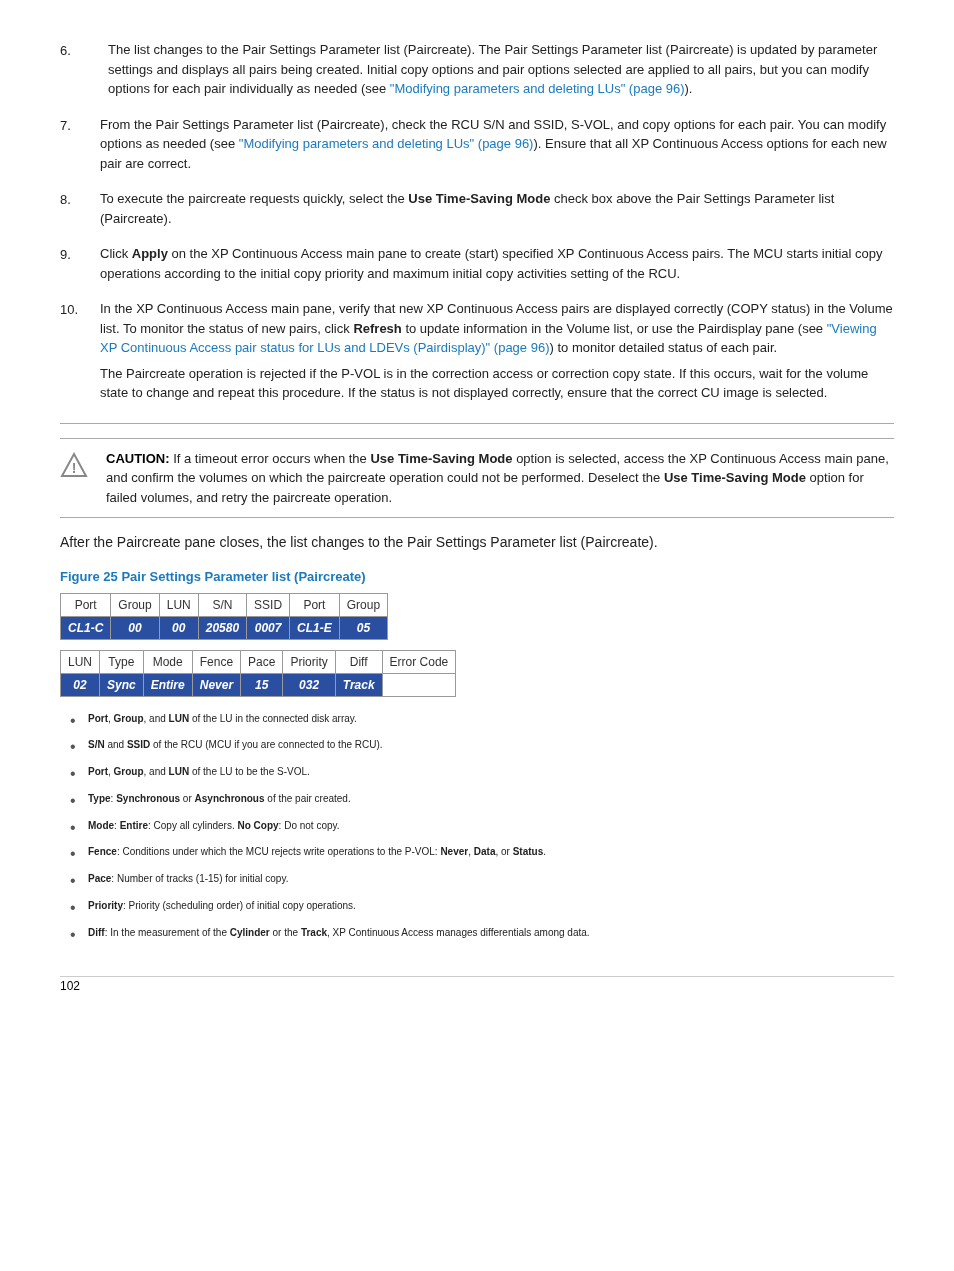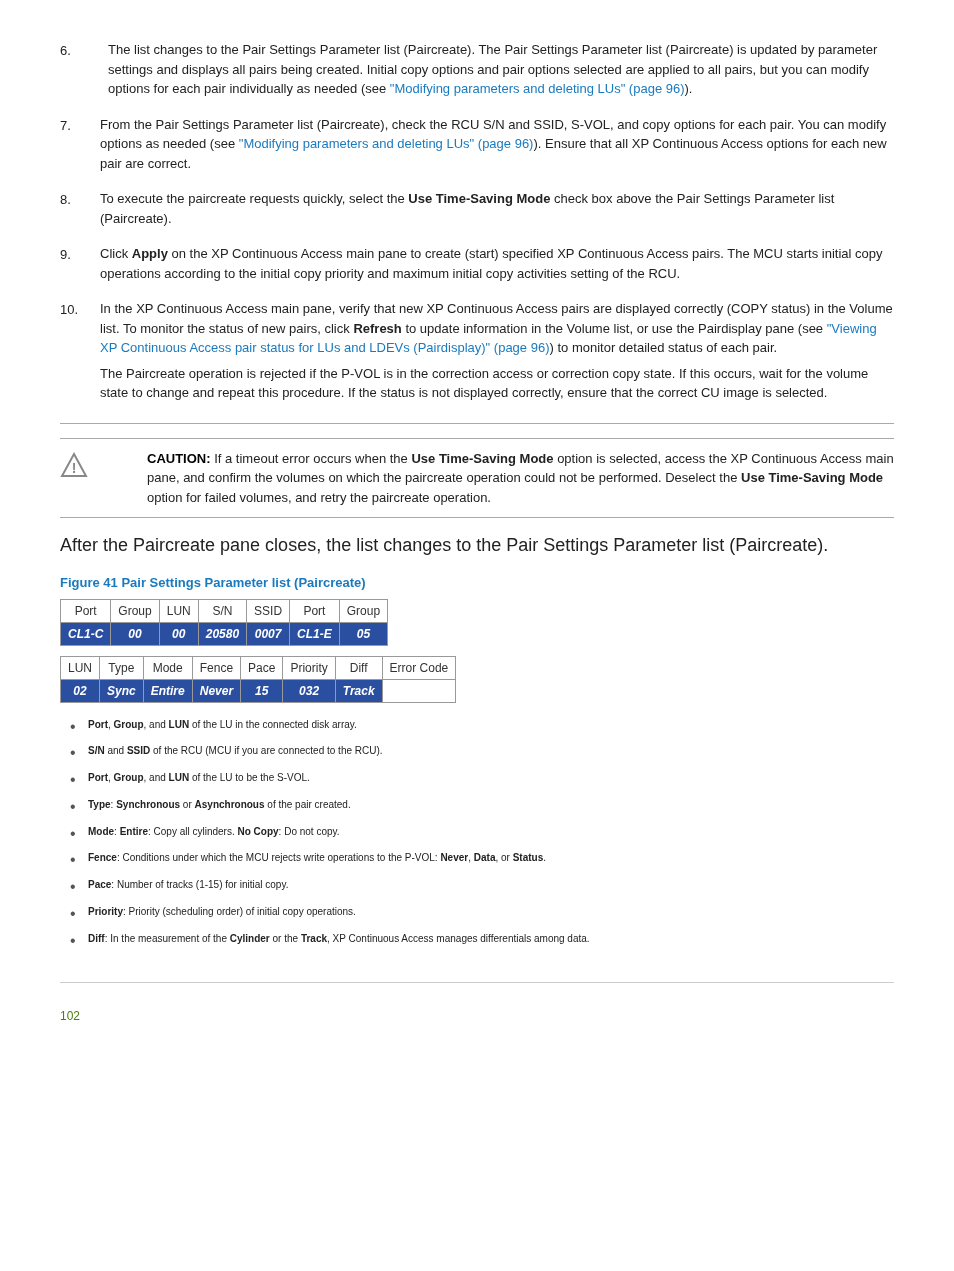--- a/index.html
+++ b/index.html
@@ -49,21 +49,20 @@
     .caution-triangle {
       width: 36px;
       min-width: 36px;
       margin-right: 10px;
       margin-top: 2px;
     }
     .caution-text {
       flex: 1;
       font-size: 13px;
       line-height: 1.5;
-      margin-left: 41px;
     }
     .caution-label {
       font-weight: bold;
       color: #000;
     }
     .figure-caption {
       color: #1a7abf;
       font-size: 13px;
       font-weight: bold;
       margin-bottom: 6px;
@@ -109,34 +108,34 @@
       color: #555;
     }
     .bullet-text {
       flex: 1;
       font-size: 10px;
       line-height: 1.5;
     }
     .footer-bar {
       border-top: 1px solid #ccc;
       margin-top: 30px;
-      padding-top: 24px;
+      padding-top: 0;
       font-size: 12px;
-      color: #4d7c0f;
+      color: #000000;
       display: flex;
       align-items: center;
     }
     .footer-pagenum {
       margin-right: 10px;
     }
     .bold { font-weight: bold; }
     .italic { font-style: italic; }
     .para-after-caution {
       margin-bottom: 14px;
-      font-size: 18px;
+      font-size: 14px;
     }
   </style>
 </head>
 <body>
 
 <div class="step-item">
   <div class="step-num">6.</div>
   <div class="step-content">
     <p class="indented-para" style="margin-left:8px">
       The list changes to the Pair Settings Parameter list (Paircreate). The Pair Settings Parameter list (Paircreate) is updated by parameter settings and displays all pairs being created. Initial copy options and pair options selected are applied to all pairs, but you can modify options for each pair individually as needed (see <a href="#">"Modifying parameters and deleting LUs" (page 96)</a>).
@@ -198,21 +197,21 @@
     <span>
       If a timeout error occurs when the <span class="bold">Use Time-Saving Mode</span> option is selected, access the XP Continuous Access main pane, and confirm the volumes on which the paircreate operation could not be performed. Deselect the <span class="bold">Use Time-Saving Mode</span> option for failed volumes, and retry the paircreate operation.
     </span>
   </div>
 </div>
 
 <p class="para-after-caution">
   After the Paircreate pane closes, the list changes to the Pair Settings Parameter list (Paircreate).
 </p>
 
-<p class="figure-caption">Figure 41 Pair Settings Parameter list (Paircreate)</p>
+<p class="figure-caption">Figure 25 Pair Settings Parameter list (Paircreate)</p>
 
 <div class="table-container">
 
   <table class="pair-table">
     <thead>
       <tr>
         <th>Port</th>
         <th>Group</th>
         <th>LUN</th>
         <th>S/N</th>

